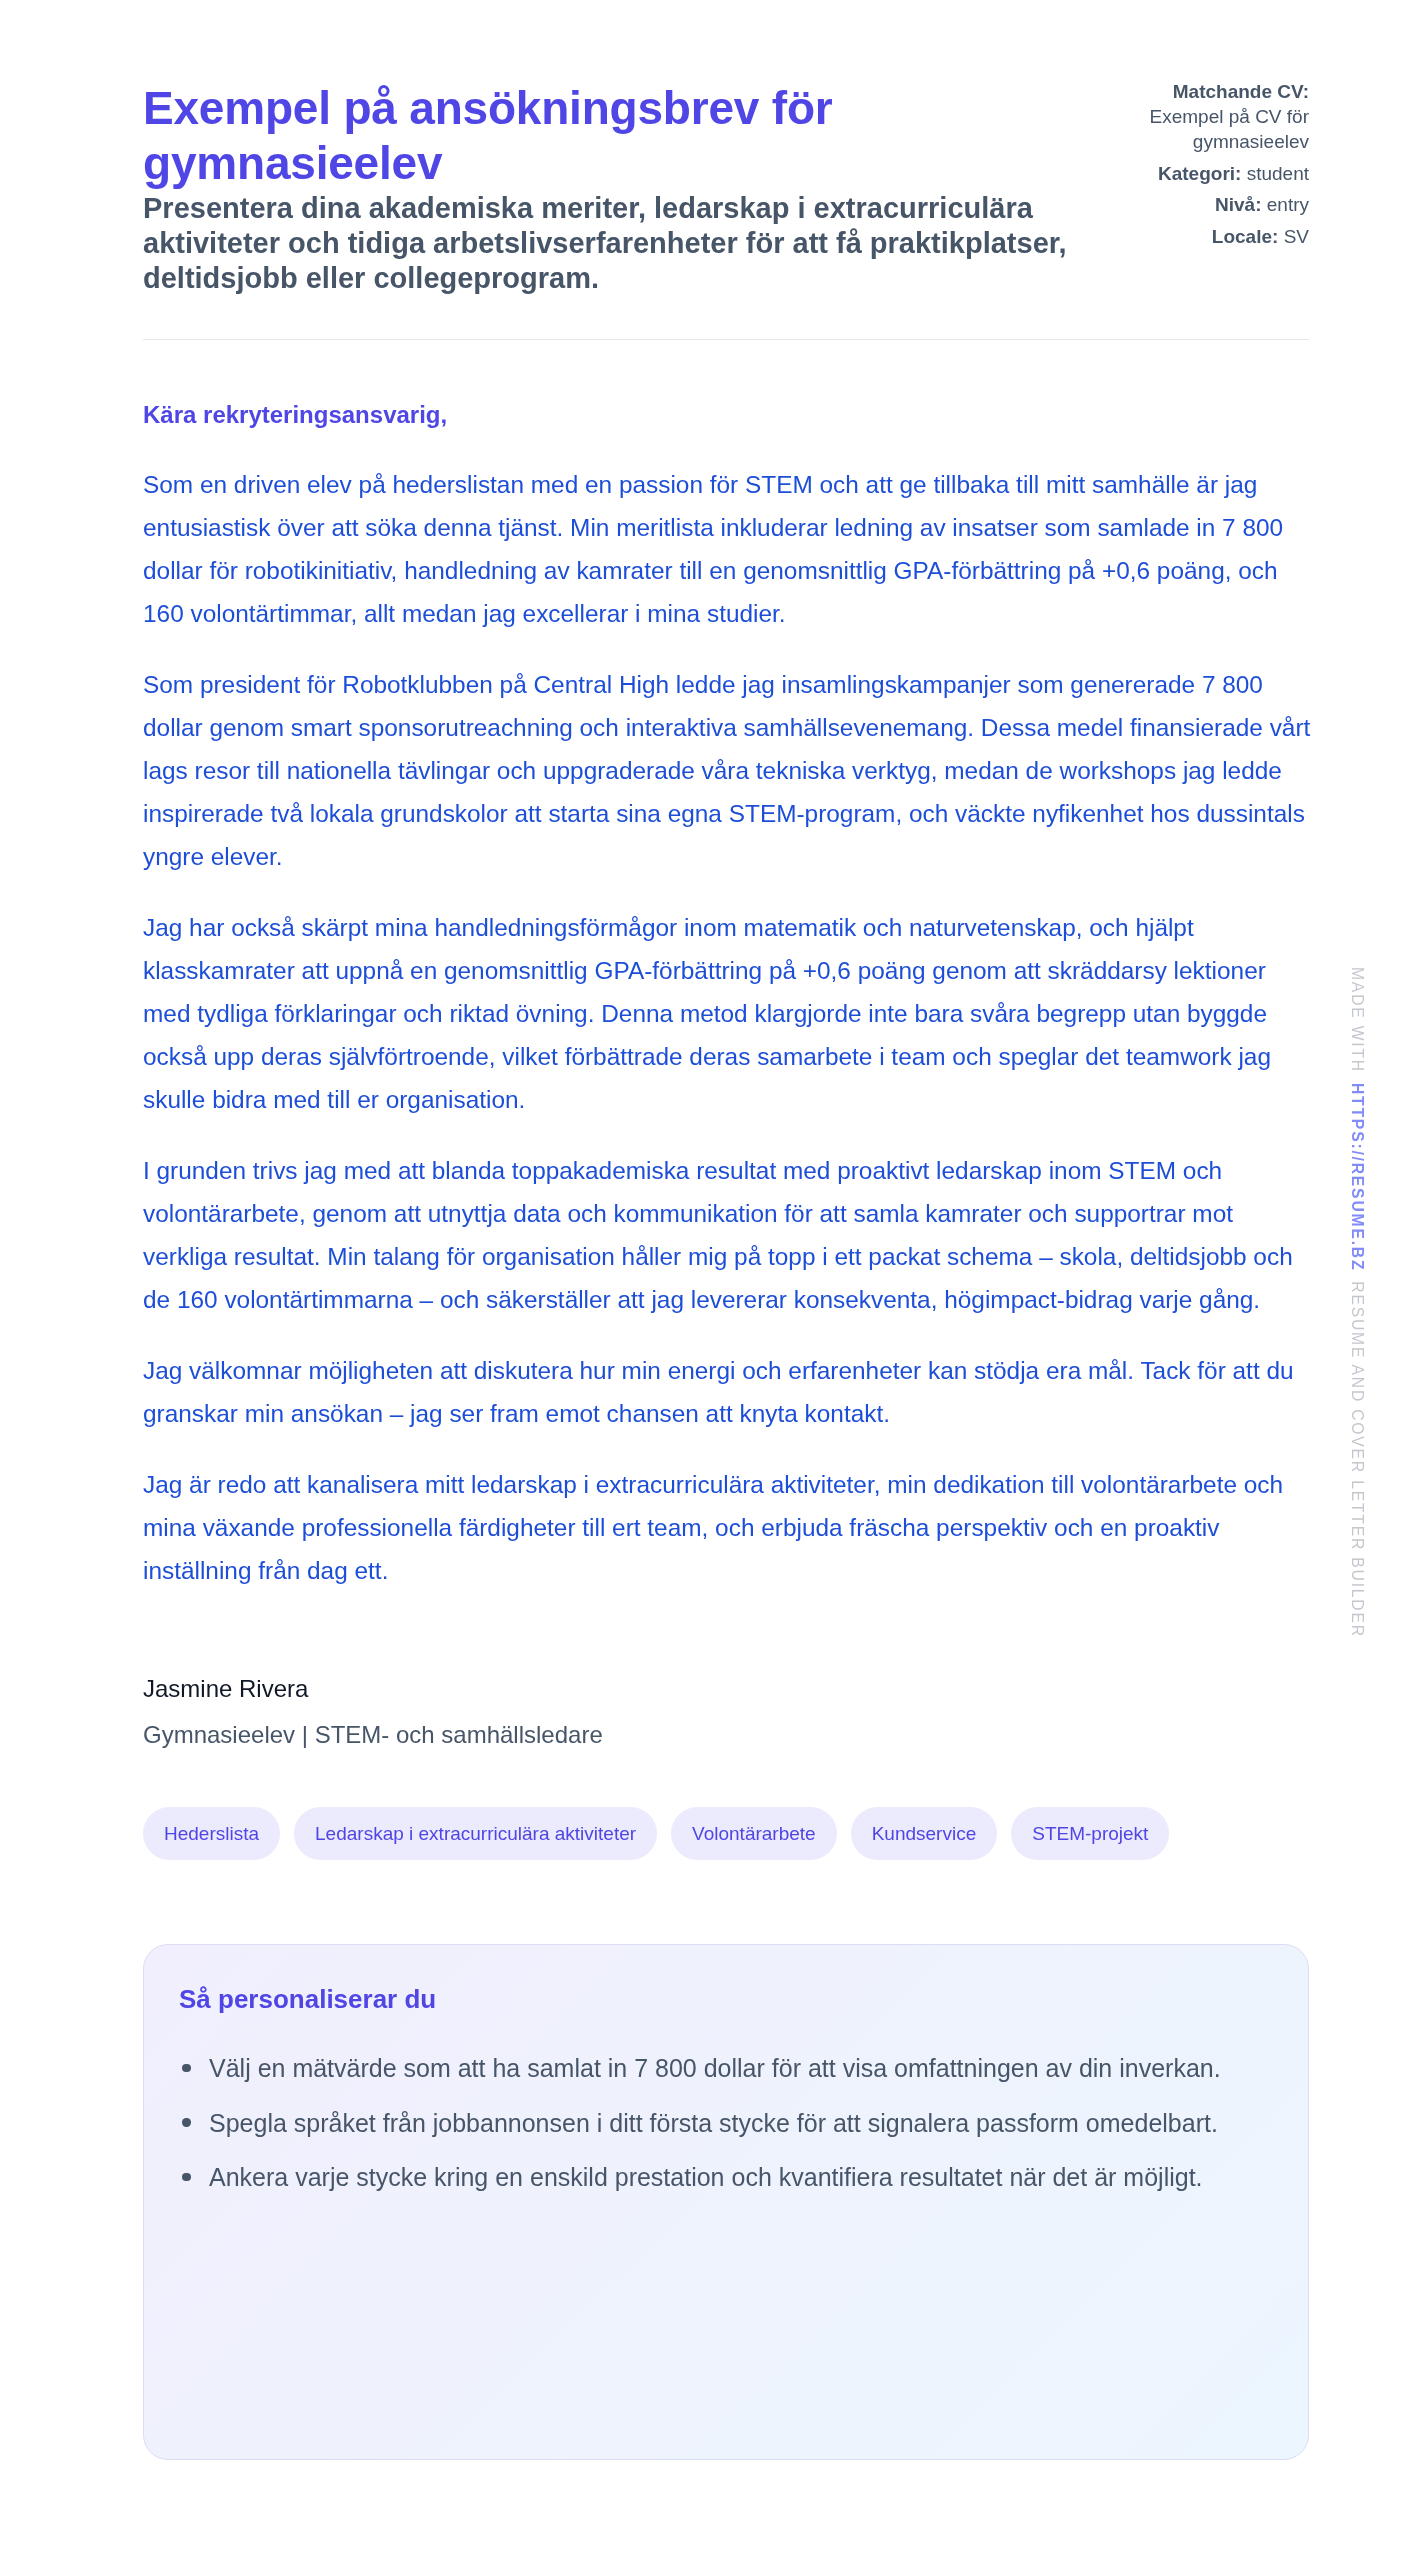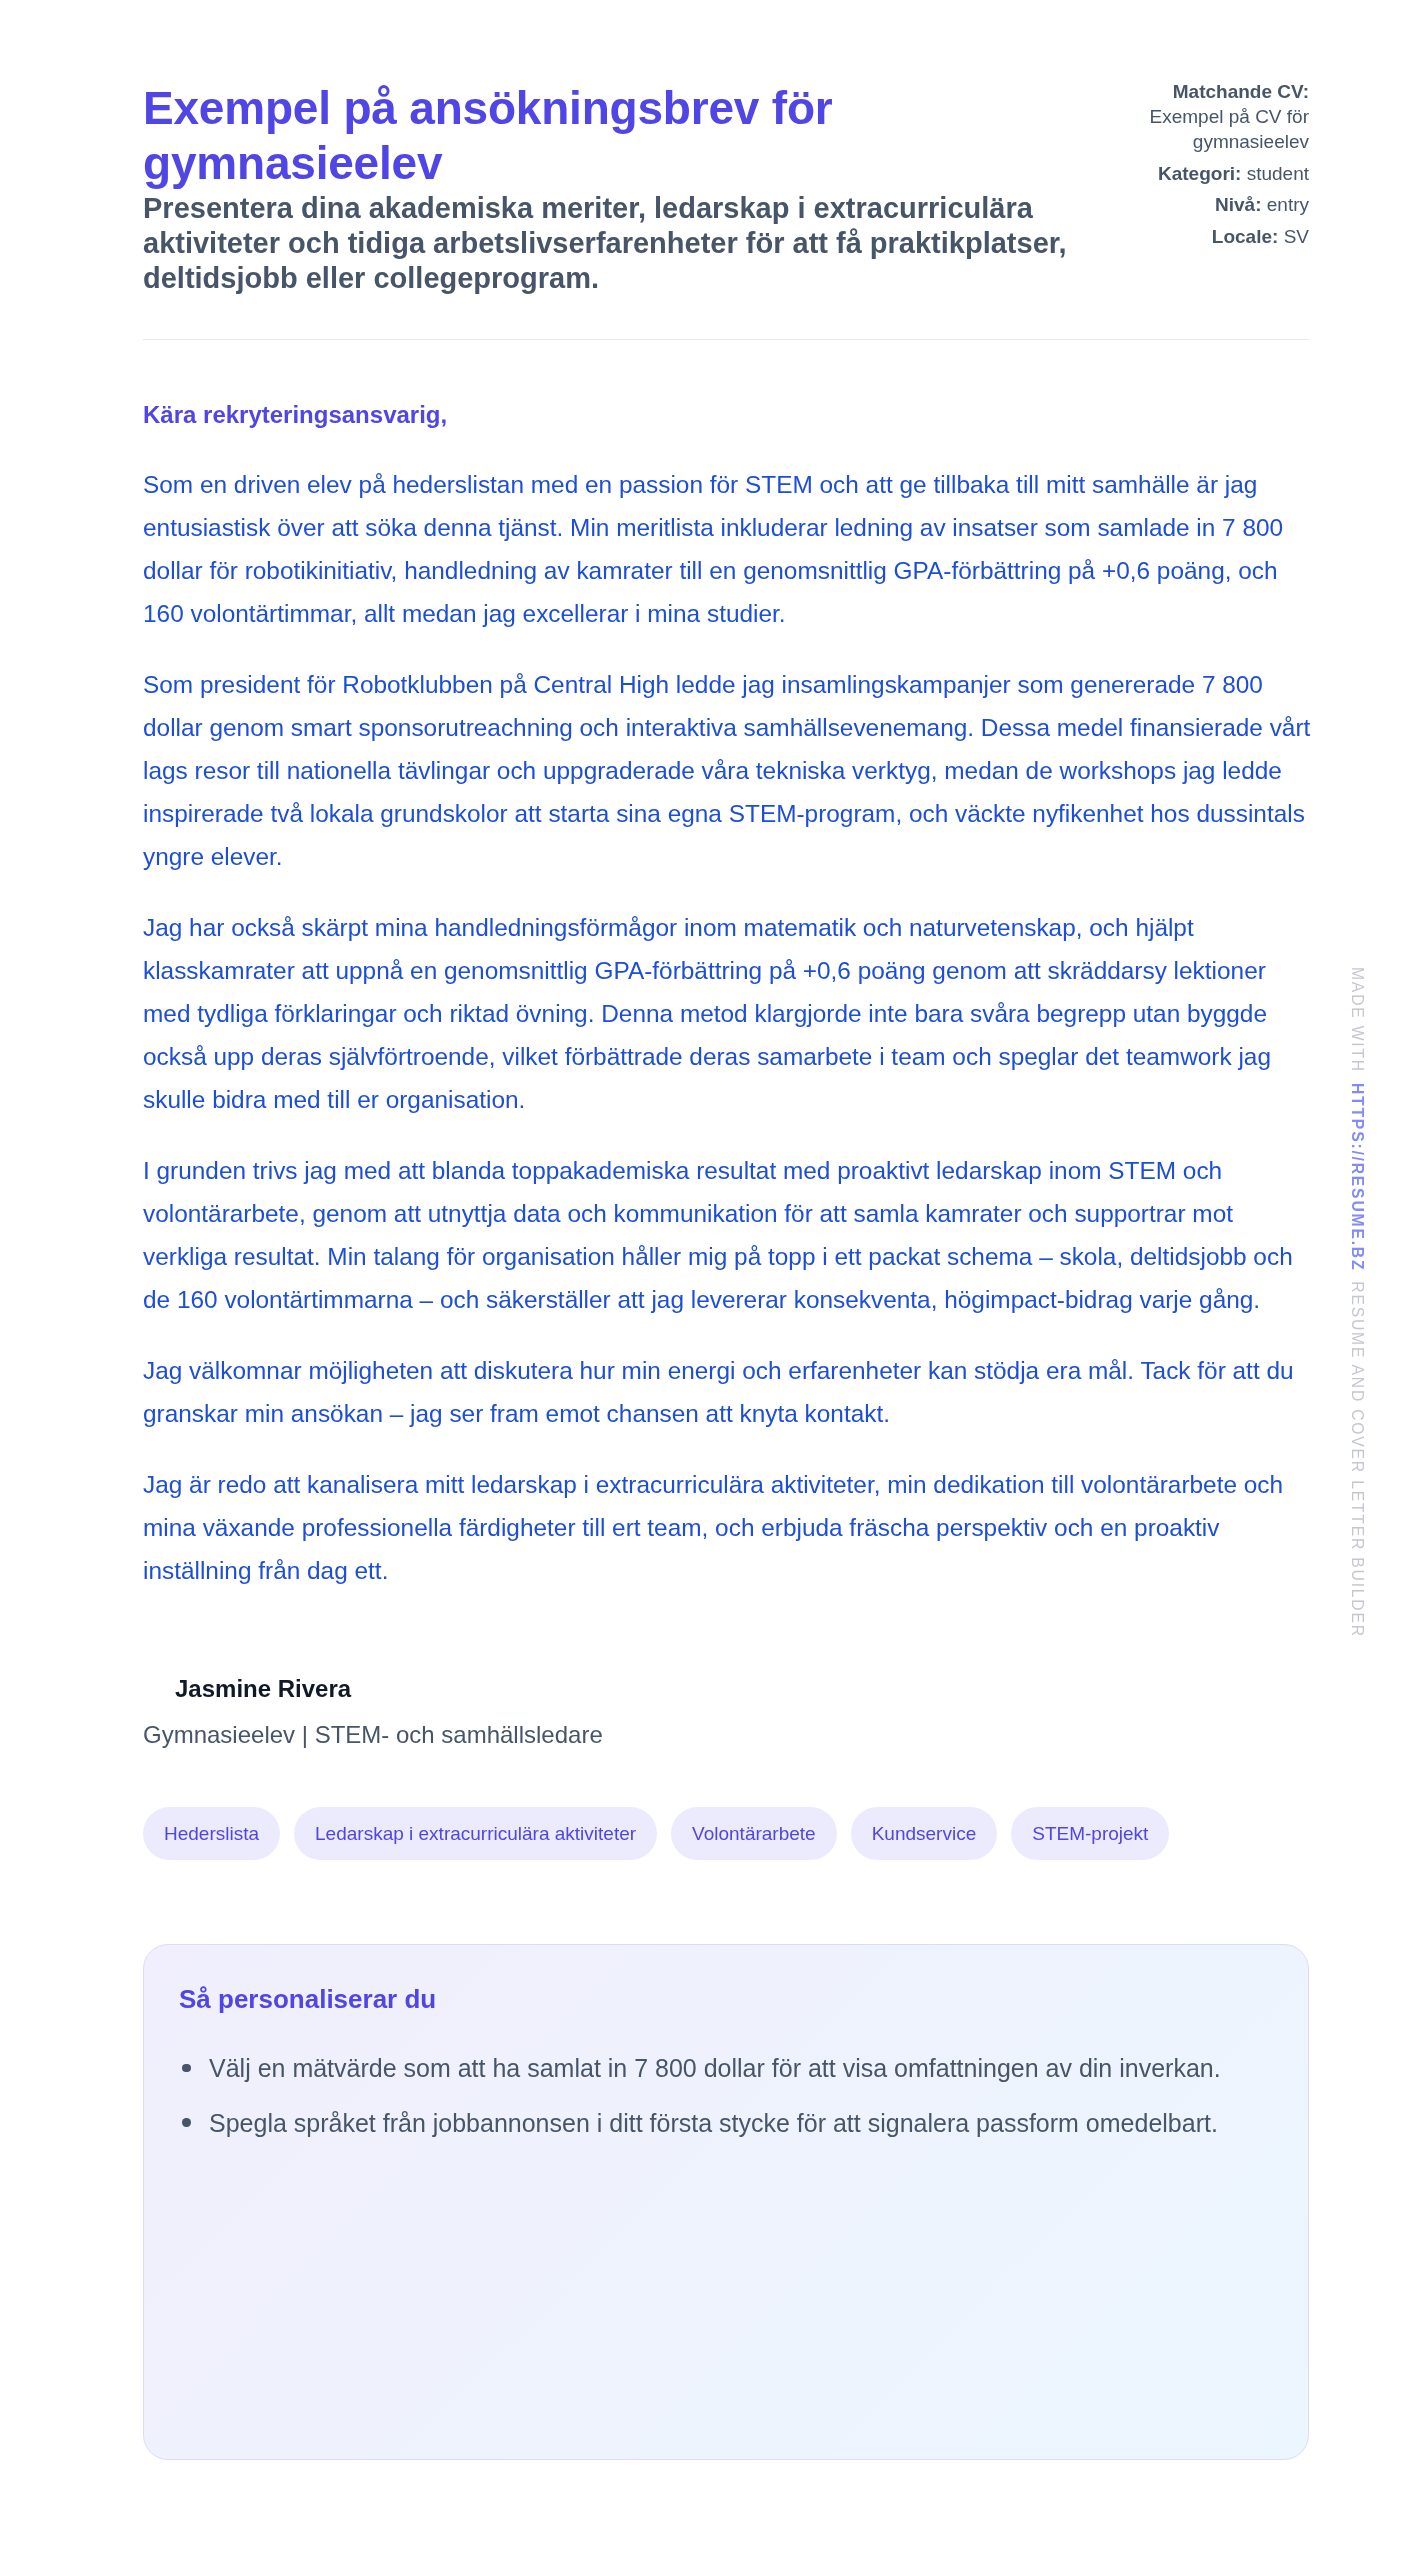--- a/index.html
+++ b/index.html
@@ -76,24 +76,23 @@
       color: #1d4ed8;
       width: 1168px;
     }
     .paragraph + .paragraph { margin-top: 28px; }
 
     .signature {
       margin-top: 80px;
     }
     .sig-name {
       font-size: 24px;
-      font-weight: 700;
+      font-weight: 400;
       color: #111827;
       line-height: 33px;
-      margin-left: 32px;
     }
     .sig-title {
       margin-top: 13.3px;
       font-size: 24px;
       color: #475569;
       line-height: 33px;
     }
 
     
     .tags {
@@ -230,20 +229,24 @@
       <h2 class="tips-title">Så personaliserar du</h2>
       <ul class="tips-list">
         <li>
           <span class="bullet"></span>
           <span>Välj en mätvärde som att ha samlat in 7 800 dollar för att visa omfattningen av din inverkan.</span>
         </li>
         <li>
           <span class="bullet"></span>
           <span>Spegla språket från jobbannonsen i ditt första stycke för att signalera passform omedelbart.</span>
         </li>
+        <li>
+          <span class="bullet"></span>
+          <span>Ankera varje stycke kring en enskild prestation och kvantifiera resultatet när det är möjligt.</span>
+        </li>
       </ul>
     </aside>
   </div>
 
   <div class="watermark">
     <span>MADE WITH</span><span class="link">HTTPS://RESUME.BZ</span><span>RESUME AND COVER LETTER BUILDER</span>
   </div>
 </div>
 
 

